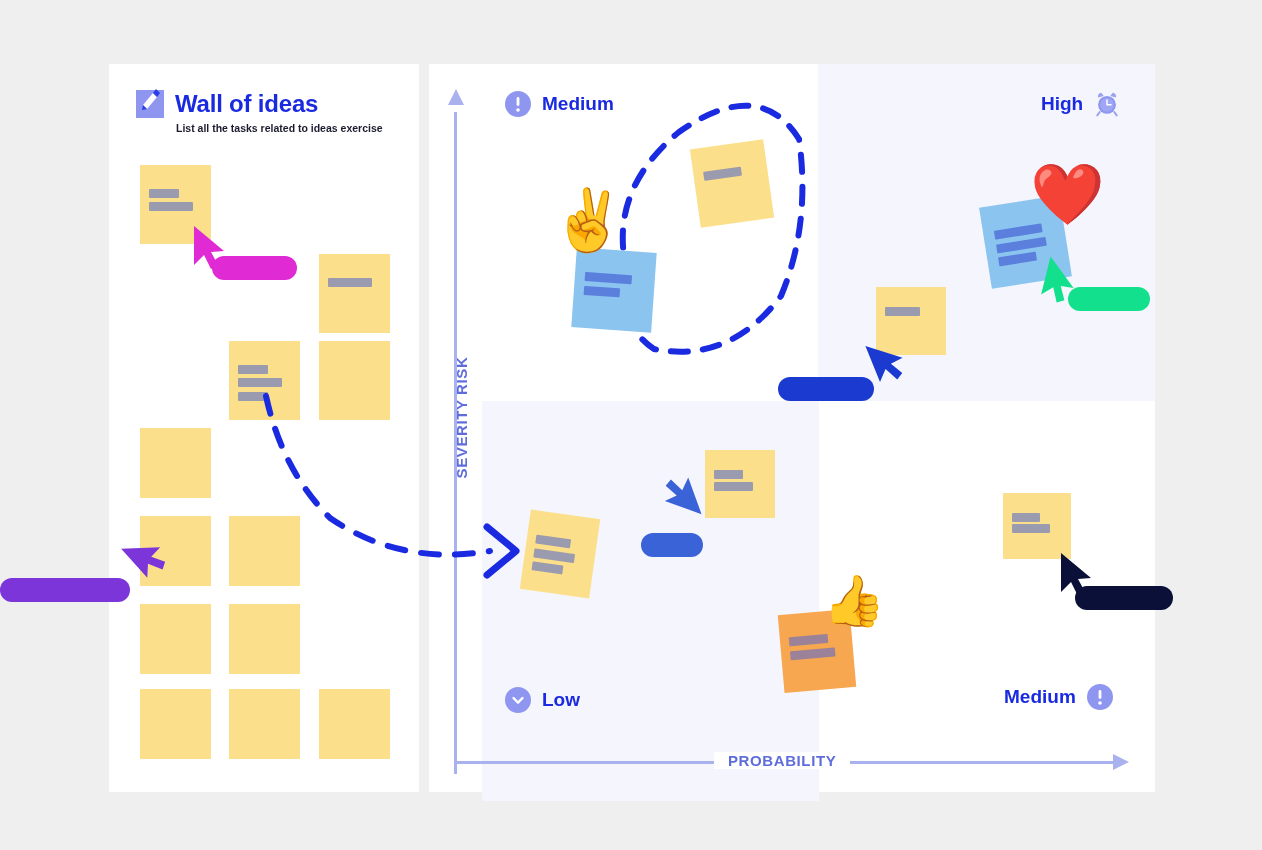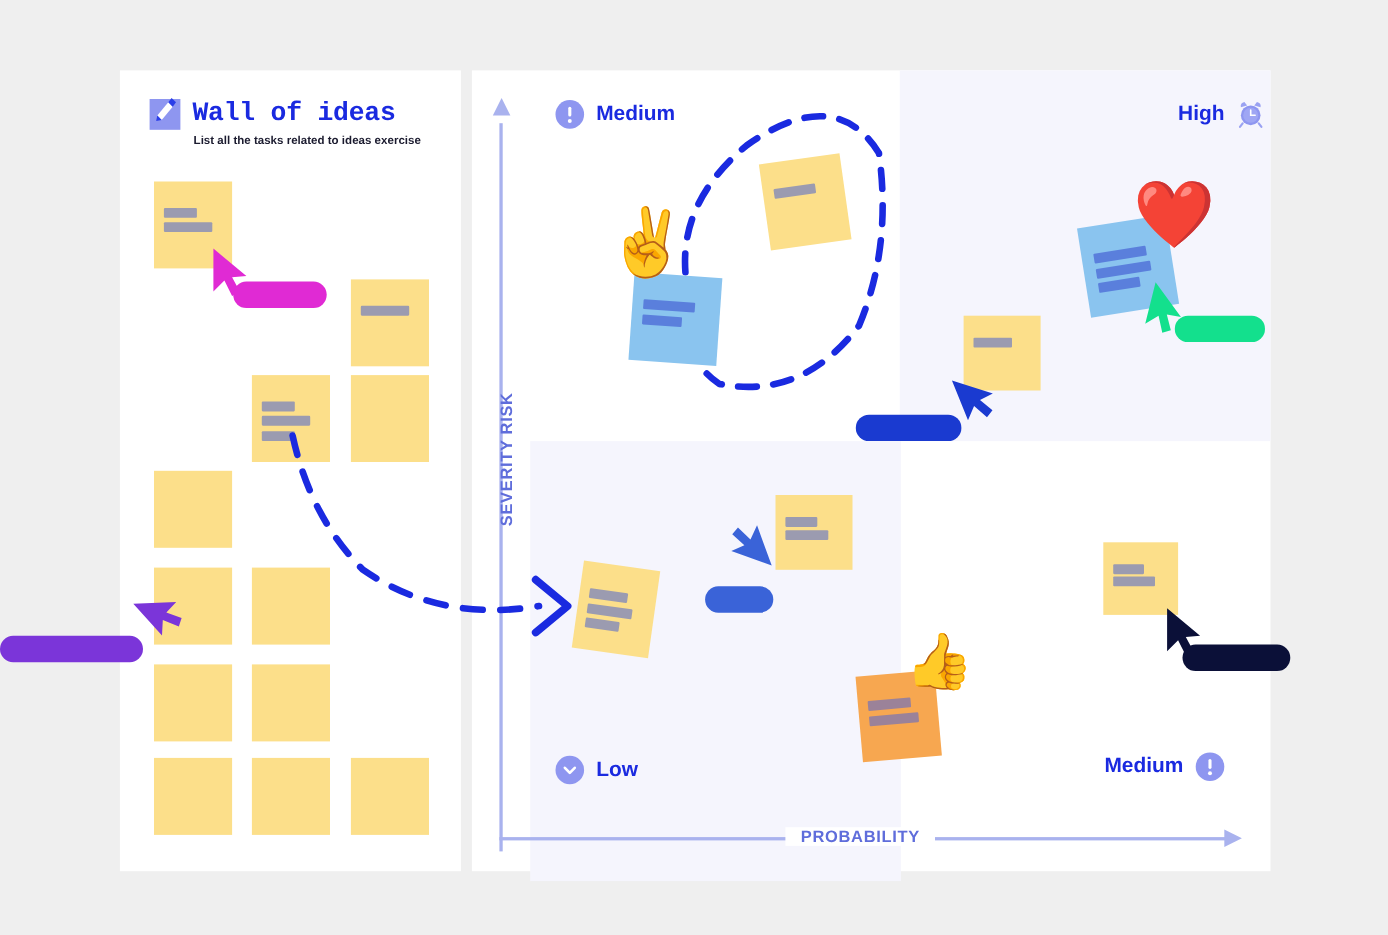--- a/index.html
+++ b/index.html
@@ -19,21 +19,21 @@
   #wall-panel  { left: 109px; top: 64px; width: 310px; height: 728px; }
   #matrix-panel{ left: 429px; top: 64px; width: 726px; height: 728px; }
 
   
   .quad-tint { position: absolute; background: #f5f5fd; }
   #quad-high { left: 389px; top: 0px;   width: 337px; height: 337px; }
   #quad-low  { left: 53px;  top: 337px; width: 337px; height: 400px; }
 
   
   #wall-head { position: absolute; left: 27px; top: 26px; }
-  #wall-title-row { display: flex; align-items: flex-start; gap: 11px; font-family: Liberation Mono, monospace; }
+  #wall-title-row { display: flex; align-items: center; gap: 11px; }
   .pencil-badge {
     width: 28px; height: 28px; background: #8e96f0; position: relative;
     flex: 0 0 auto;
   }
   .pencil-badge svg { position: absolute; left: 4px; top: -2px; }
   #wall-title {
     color: #1a2ae0; font-size: 24px; font-weight: bold; letter-spacing: -0.2px;
   }
   #wall-sub {
     margin-left: 40px; margin-top: 4px;
@@ -90,21 +90,21 @@
   .quad-label {
     position: absolute; display: flex; align-items: center; gap: 11px;
     color: #1a2ae0; font-size: 19px; font-weight: bold;
   }
   .badge-circle {
     width: 26px; height: 26px; border-radius: 50%; background: #8e96f0;
     display: flex; align-items: center; justify-content: center;
     color: #ffffff; flex: 0 0 auto;
   }
   #label-medium-top { left: 76px;  top: 27px; }
-  #label-high       { left: 642px; top: 27px; }
+  #label-high       { left: 612px; top: 27px; }
   #label-low        { left: 76px;  top: 623px; align-items: center; }
   #label-medium-bot { left: 575px; top: 620px; }
 
   
   .cursor { position: absolute; }
   .cursor svg { position: absolute; left: 0; top: 0; }
   .cursor .pill {
     position: absolute; height: 24px; border-radius: 12px;
   }
 

